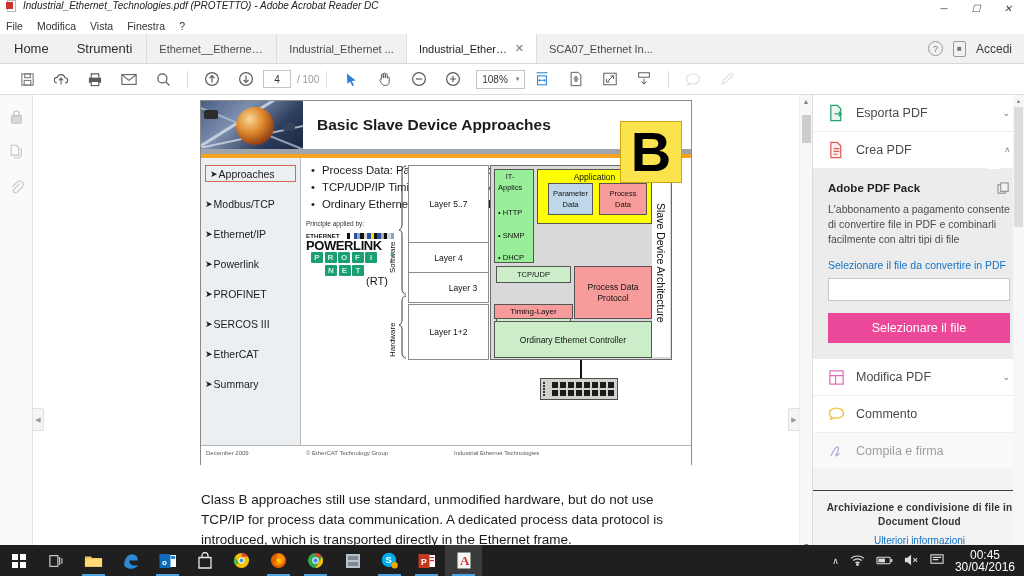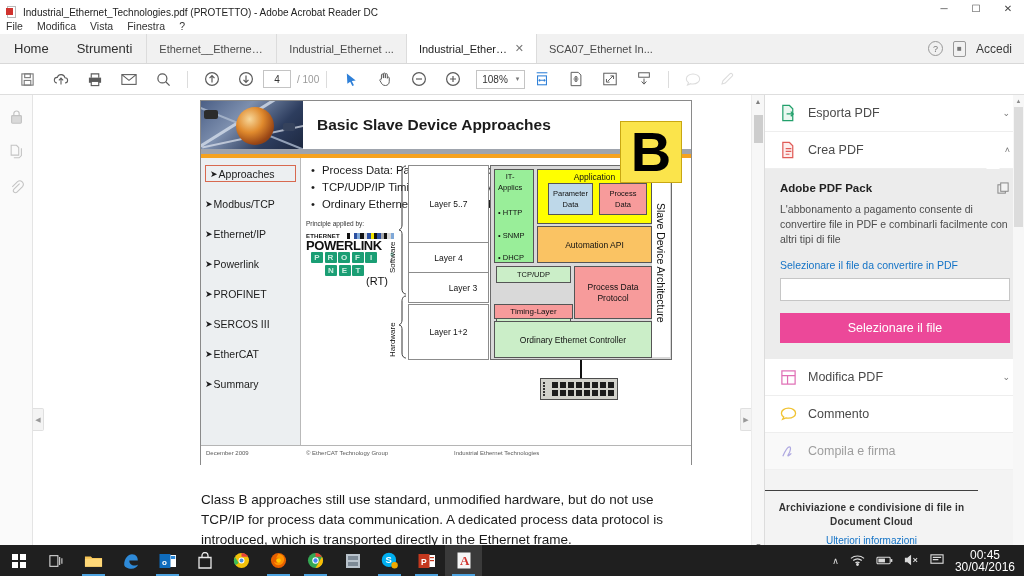--- a/index.html
+++ b/index.html
@@ -6,22 +6,22 @@
   html, body {
     width: 1024px; height: 576px;
     font-family: "Liberation Sans", sans-serif;
     overflow: hidden;
     background: #ffffff;
   }
   #app { position: relative; width: 1024px; height: 576px; }
 
   
   .titlebar {
-    height: 18px; background: #ffffff; display: flex; align-items: flex-end;
-    padding-left: 6px; font-size: 10px; color: #222; position: relative;
+    height: 18px; background: #ffffff; display: flex; align-items: flex-start;
+    padding-left: 6px; font-size: 10px; color: #222; position: relative; font-style: italic;
   }
   .titlebar .tb-icon {
     width: 12px; height: 12px; margin-right: 5px; position: relative; flex: 0 0 auto;
   }
   .tb-icon .pg { position:absolute; left:1px; top:0; width:9px; height:12px; background:#fff; border:1px solid #b9b9b9; }
   .tb-icon .rd { position:absolute; left:0px; top:2px; width:7px; height:7px; background:#d0332e; }
   .win-buttons { position:absolute; right:0; top:0; height:18px; display:flex; }
   .win-btn { width:32px; height:18px; display:flex; align-items:center; justify-content:center;
              font-size:10px; color:#444; line-height:1; }
 
@@ -205,21 +205,21 @@
   .switchbox .ports { flex:1; display:flex; flex-direction:column; gap:2px;
                       padding:0 3px; }
   .switchbox .prow { display:flex; gap:2px; }
   .switchbox .prow i { width:6px; height:6px; background:#1c1c1c; display:block; }
 
   
   .doctext { position:absolute; left:168px; top:395px; width:490px;
              font-size:13.5px; line-height:20px; color:#1b1b1b; }
 
   
-  .rightpanel { width:260px; background:#f3f3f3; border-left:1px solid #dcdcdc;
+  .rightpanel { width:212px; background:#f3f3f3; border-left:1px solid #dcdcdc;
                 position:relative; display:flex; flex-direction:column; }
   .rp-scroll { position:absolute; right:0; top:0; width:11px; height:100%; background:#f7f7f7; }
   .rp-scroll .arr { height:11px; display:flex; align-items:center; justify-content:center;
                     font-size:6px; color:#8a8a8a; }
   .rp-scroll .arr.bot { position:absolute; bottom:0; width:11px; }
   .rp-scroll .thumb { position:absolute; top:12px; left:1px; width:9px; height:120px; background:#dcdcdc; }
 
   .rp-item { height:37px; display:flex; align-items:center; padding:0 14px 0 15px;
              background:#fff; font-size:12.5px; color:#4a4a4a; border-bottom:1px solid #eee; }
   .rp-item .ico { width:19px; margin-right:9px; display:flex; align-items:center; }
@@ -572,21 +572,20 @@
               </div>
               <div class="b application">Application</div>
               <div class="b paramdata">
                 <span>Parameter</span>
                 <span>Data</span>
               </div>
               <div class="b procdata">
                 <span>Process</span>
                 <span>Data</span>
               </div>
-              <div class="b autoapi">Automation API</div>
               <div class="b tcpudp">TCP/UDP</div>
               <div class="b ip">IP</div>
               <div class="b timing">Timing-Layer</div>
               <div class="b pdp">
                 <span>Process Data</span>
                 <span>Protocol</span>
               </div>
               <div class="b oec">Ordinary Ethernet Controller</div>
             </div>
             <div class="archlabel">Slave Device Architecture</div>

